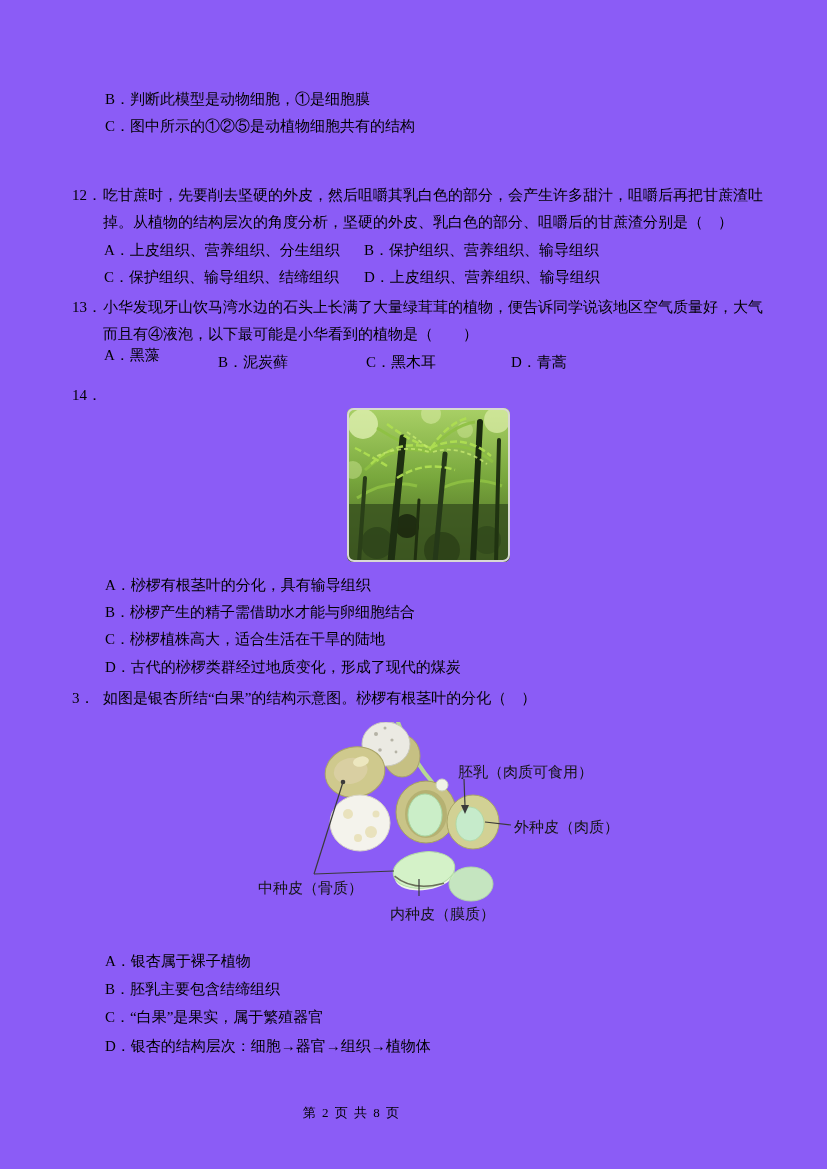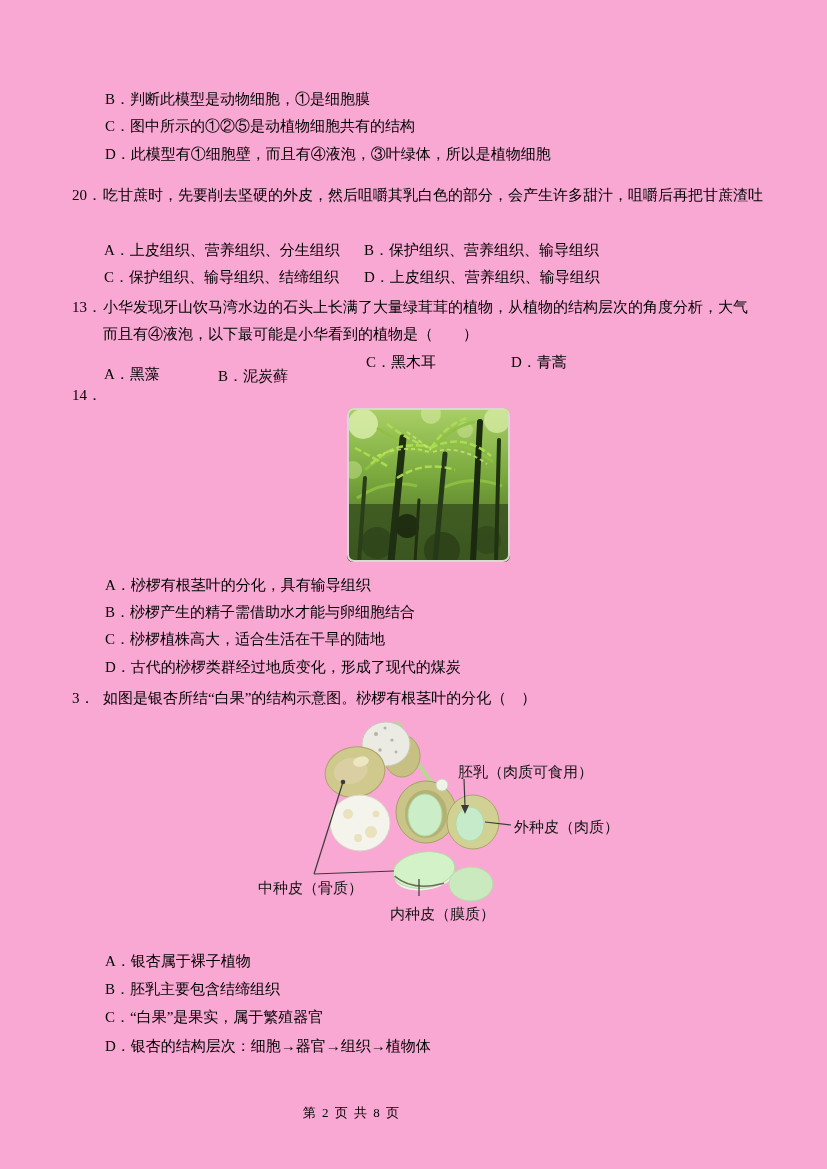--- a/index.html
+++ b/index.html
@@ -1,46 +1,46 @@
 <!DOCTYPE html>
 <html><head>
 <meta charset="utf-8">
 <style>
   html,body{margin:0;padding:0;background:#ffffff;}
   .page{
-    position:relative;width:827px;height:1169px;background:#f9a8d4;
+    position:relative;width:827px;height:1169px;background:#8b5cf6;
     font-family:"Liberation Serif","DejaVu Serif",serif;
     font-size:15px;color:#000;overflow:hidden;
   }
   .ln{position:absolute;white-space:pre;line-height:19px;letter-spacing:0px;}
   .footer{position:absolute;left:0;width:703px;text-align:center;font-size:13px;letter-spacing:1.5px;}
   svg text{font-family:"Liberation Serif","DejaVu Serif",serif;font-size:15px;fill:#151515;}
   .img-frame{position:absolute;}
 </style>
 </head>
 <body>
 
 <div class="page">
 
   <div class="ln" style="left:105px;top:90px">B．判断此模型是动物细胞，①是细胞膜</div>
   <div class="ln" style="left:105px;top:117px">C．图中所示的①②⑤是动植物细胞共有的结构</div>
-  <div class="ln" style="left:105px;top:145px">D．此模型有①细胞壁，而且有④液泡，③叶绿体，所以是植物细胞</div>
 
-  <div class="ln" style="left:72px;top:186px">20．</div>
+  <div class="ln" style="left:72px;top:186px">12．</div>
   <div class="ln" style="left:103px;top:186px">吃甘蔗时，先要削去坚硬的外皮，然后咀嚼其乳白色的部分，会产生许多甜汁，咀嚼后再把甘蔗渣吐</div>
+  <div class="ln" style="left:103px;top:213px">掉。从植物的结构层次的角度分析，坚硬的外皮、乳白色的部分、咀嚼后的甘蔗渣分别是（　）</div>
   <div class="ln" style="left:104px;top:241px">A．上皮组织、营养组织、分生组织</div>
   <div class="ln" style="left:364px;top:241px">B．保护组织、营养组织、输导组织</div>
   <div class="ln" style="left:104px;top:268px">C．保护组织、输导组织、结缔组织</div>
   <div class="ln" style="left:364px;top:268px">D．上皮组织、营养组织、输导组织</div>
 
   <div class="ln" style="left:72px;top:298px">13．</div>
-  <div class="ln" style="left:103px;top:298px">小华发现牙山饮马湾水边的石头上长满了大量绿茸茸的植物，从植物的结构层次的角度分析，大气</div>
+  <div class="ln" style="left:103px;top:298px">小华发现牙山饮马湾水边的石头上长满了大量绿茸茸的植物，便告诉同学说该地区空气质量好，大气</div>
   <div class="ln" style="left:103px;top:325px">而且有④液泡，以下最可能是小华看到的植物是（　　）</div>
-  <div class="ln" style="left:104px;top:365px">A．黑藻</div>
-  <div class="ln" style="left:218px;top:367px">B．泥炭藓</div>
+  <div class="ln" style="left:104px;top:346px">A．黑藻</div>
+  <div class="ln" style="left:218px;top:353px">B．泥炭藓</div>
   <div class="ln" style="left:366px;top:353px">C．黑木耳</div>
   <div class="ln" style="left:511px;top:353px">D．青蒿</div>
 
   <div class="ln" style="left:72px;top:386px">14．</div>
 
   <svg class="img-frame" style="left:347px;top:408px" width="163" height="154" viewBox="0 0 163 154" aria-label="tree fern forest photo">
     <defs>
       <linearGradient id="fernbg" x1="0" y1="0" x2="0" y2="1">
         <stop offset="0" stop-color="#a9d066"></stop>
         <stop offset="0.45" stop-color="#79a83d"></stop>

